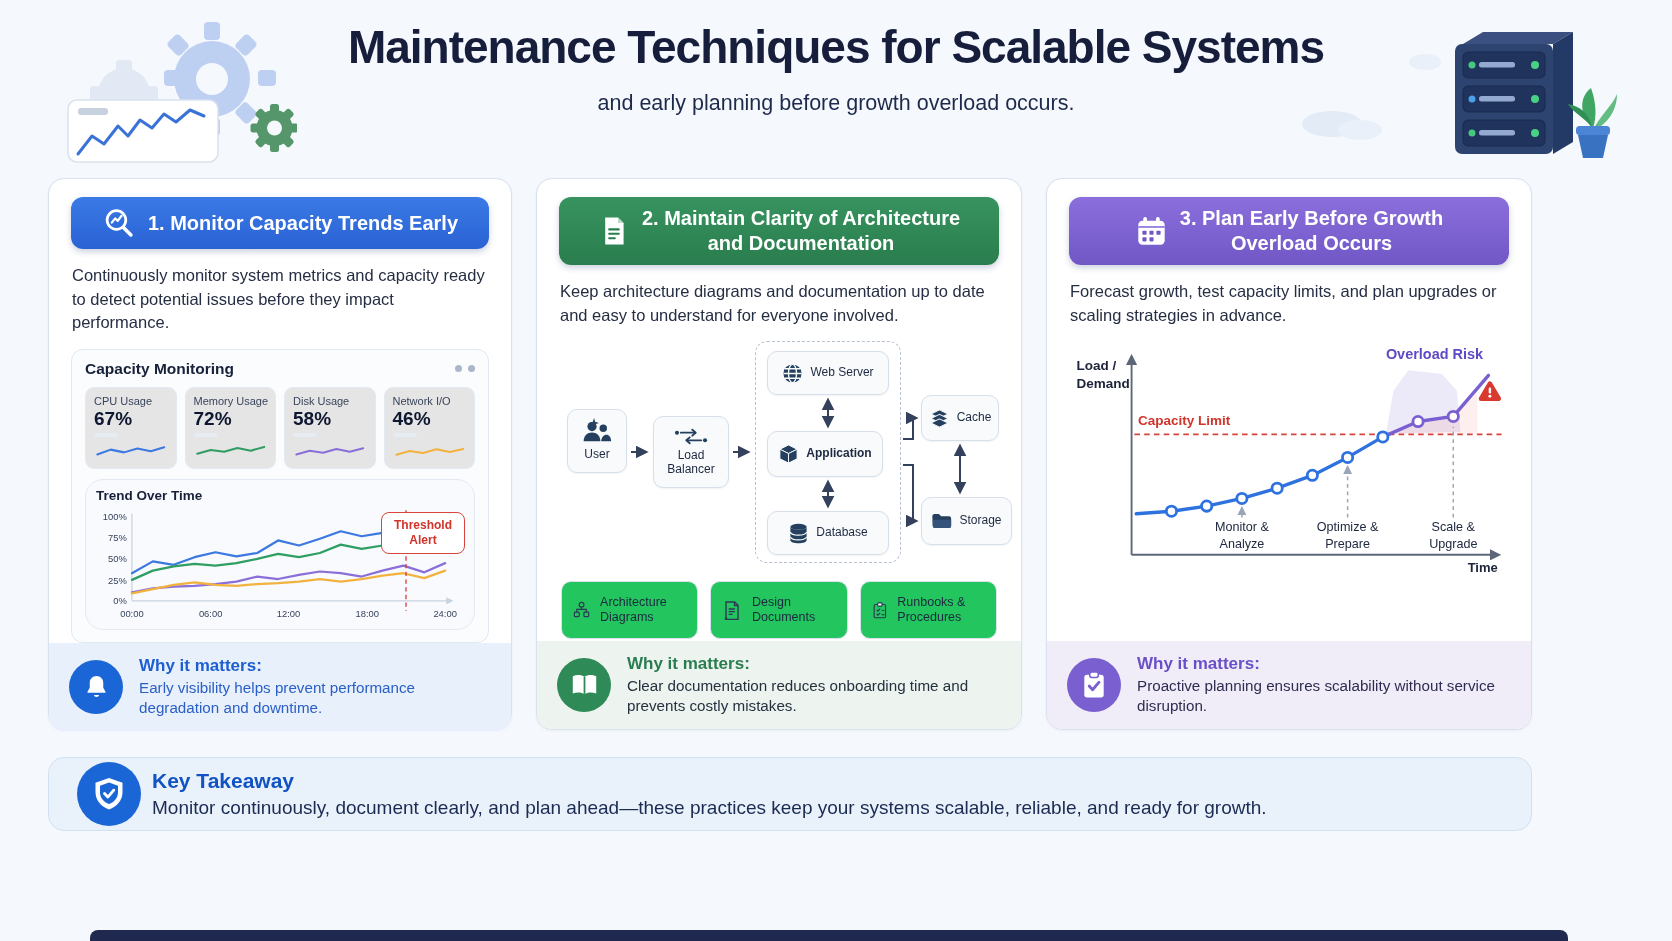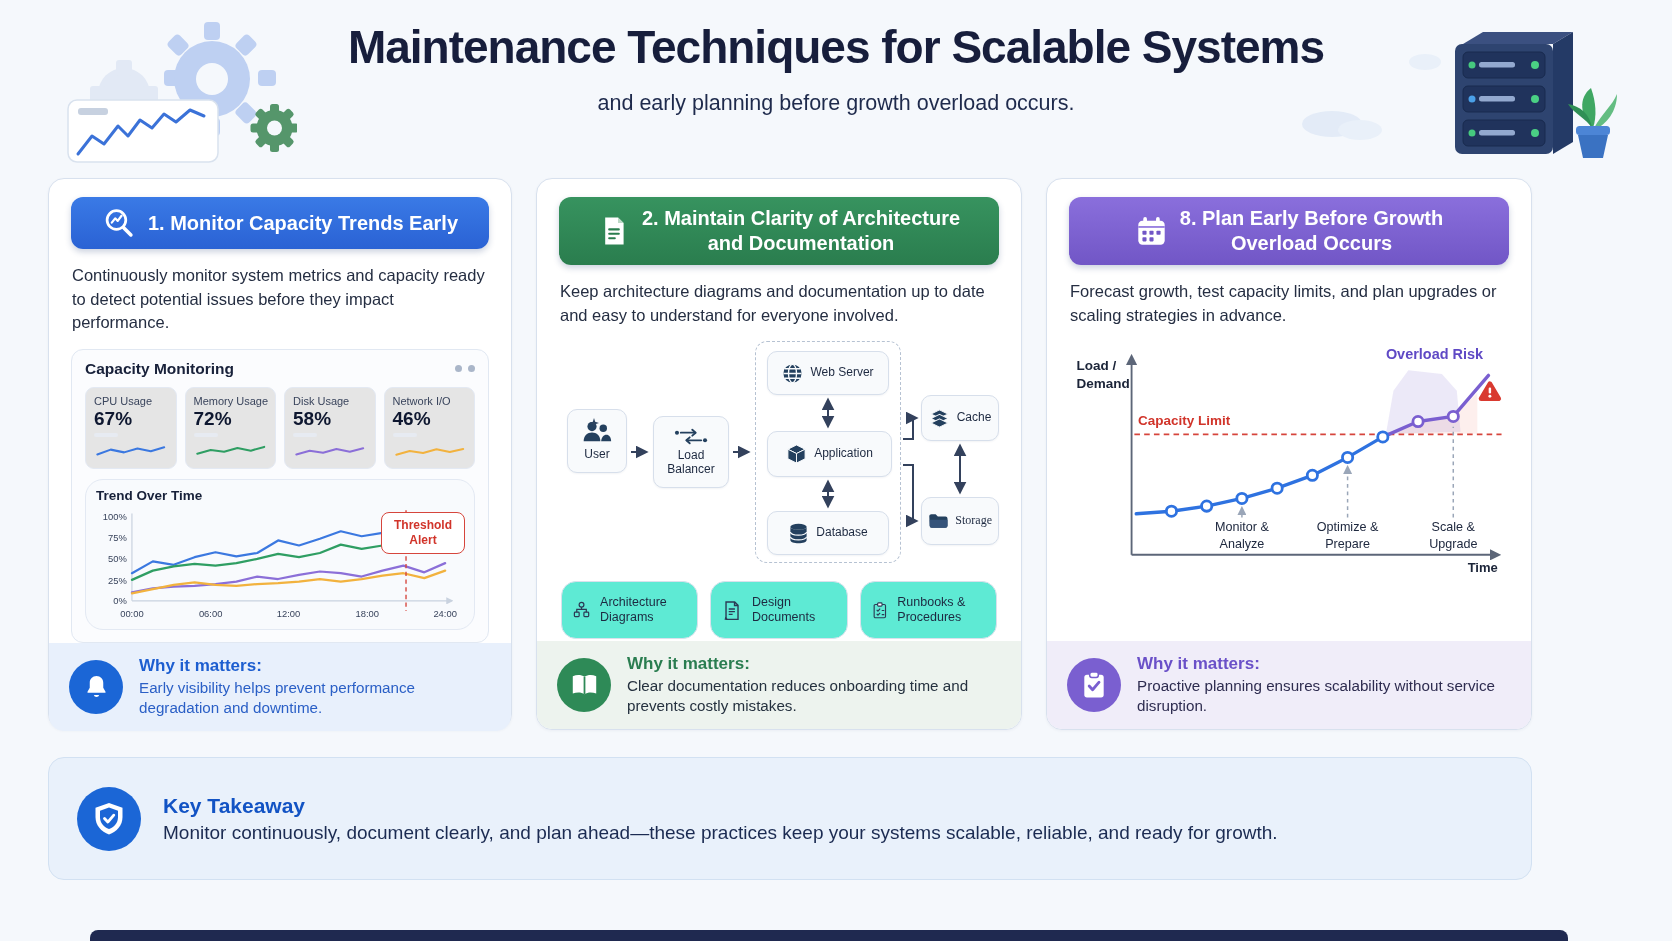--- a/index.html
+++ b/index.html
@@ -76,38 +76,38 @@
   .dnode { position:absolute; background:#f8fafc; border:1.4px solid #d7dfeb; border-radius:10px;
            box-shadow:0 1px 2px rgba(30,50,90,.06); display:flex; align-items:center;
            justify-content:center; color:#1d2940; }
   .dnode.col { flex-direction:column; gap:4px; }
   .dnode.row { flex-direction:row; gap:7px; padding:0 6px; }
   .dlabel { font-size:12px; line-height:1.15; text-align:center; }
   .dashed-box { position:absolute; left:194px; top:2px; width:146px; height:222px;
                 border:1.6px dashed #b6c2d2; border-radius:12px; }
   .sparkle { position:absolute; top:8px; left:21px; }
   .chips { display:flex; gap:12px; margin:14px 24px 0; }
-  .chip { flex:1; height:58px; background:#5eead4; border:1.4px solid #d9e1ec; border-radius:15px;
+  .chip { flex:1; height:58px; background:#22c55e; border:1.4px solid #d9e1ec; border-radius:10px;
           display:flex; align-items:center; gap:9px; padding:0 10px; font-size:12.5px;
           color:#1d2940; line-height:1.2; }
 
   
   .gchart { margin:6px 24px 0; }
   .growth-svg { width:438px; display:block; }
   .gyl { font-size:14.5px; font-weight:bold; fill:#1b2438; }
   .gcap { font-size:14.5px; font-weight:bold; fill:#d1342a; }
   .gover { font-size:15.5px; font-weight:bold; fill:#5f49c5; text-anchor:middle; }
   .gstage { font-size:13.5px; fill:#202a40; text-anchor:middle; }
   .gtime { font-size:14px; font-weight:bold; fill:#1b2438; }
   .gaxis { stroke:#5c6678; stroke-width:2; }
 
   
-  .takeaway { position:absolute; left:48px; top:757px; width:1484px; height:123px;
+  .takeaway { position:absolute; left:48px; top:757px; width:1484px; height:74px;
               background:#e9f1fb; border:1.5px solid #d2e1f2; border-radius:16px;
-              display:flex; align-items:center; gap:22px; padding:0 28px; }
+              display:flex; align-items:center; gap:11px; padding:0 28px; }
   .tk-icon { width:64px; height:64px; border-radius:50%; background:#1b66d6; flex:none;
              display:flex; align-items:center; justify-content:center; }
   .tk-title { font-size:21px; font-weight:bold; color:#1253c4; }
   .tk-text { font-size:19px; color:#1b2b52; margin-top:4px; }
   .bottom-bar { position:absolute; left:90px; top:930px; width:1478px; height:11px;
                 background:#1f2950; border-radius:8px 8px 0 0; }
 </style>
 </head>
 <body>
 
@@ -363,21 +363,21 @@
         <svg width="21" height="21" viewBox="0 0 22 22">
           <circle cx="11" cy="11" r="9.5" fill="#24405e"></circle>
           <g stroke="#f8fafc" stroke-width="1.4" fill="none">
               <ellipse cx="11" cy="11" rx="4.2" ry="9.5"></ellipse>
               <path d="M1.5 11h19M3 6h16M3 16h16"></path>
             </g>
         </svg>
         <div class="dlabel">Web Server</div>
       </div>
 
-      <div class="dnode row" style="left:206px;top:92px;width:125px;height:46px;">
+      <div class="dnode row" style="left:206px;top:92px;width:116px;height:46px;font-weight:bold;">
         <svg width="21" height="21" viewBox="0 0 22 22">
           <g fill="#24405e" stroke="#f8fafc" stroke-width="1" stroke-linejoin="round">
             <path d="M11 1l9 4.5L11 10 2 5.5z"></path>
               <path d="M2 5.5L11 10v10l-9-4.5z"></path>
               <path d="M20 5.5L11 10v10l9-4.5z"></path>
           </g>
         </svg>
         <div class="dlabel">Application</div>
       </div>
 
@@ -398,21 +398,21 @@
         <svg width="21" height="19" viewBox="0 0 24 22">
           <g fill="#24405e" stroke="#f8fafc" stroke-width="1.2" stroke-linejoin="round">
             <path d="M12 1l10 4.8L12 10.6 2 5.8z"></path>
               <path d="M12 6.2l10 4.8L12 15.8 2 11z"></path>
               <path d="M12 11.4l10 4.8L12 21 2 16.2z"></path>
           </g>
         </svg>
         <div class="dlabel">Cache</div>
       </div>
 
-      <div class="dnode row" style="left:360px;top:158px;width:78px;height:48px;font-family:Liberation Serif, serif;">
+      <div class="dnode row" style="left:360px;top:158px;width:91px;height:48px;">
         <svg width="21" height="18" viewBox="0 0 24 20">
           <path d="M1.5 4.5C1.5 3.1 2.6 2 4 2h5l2.6 2.6h9A2.4 2.4 0 0123 7v8.5a2.5 2.5 0 01-2.5 2.5h-16A2.5 2.5 0 012 15.5z" fill="#24405e"></path>
           <path d="M2 8.5h21v7a2.5 2.5 0 01-2.5 2.5h-16A2.5 2.5 0 012 15.5z" fill="#35537a"></path>
         </svg>
         <div class="dlabel">Storage</div>
       </div>
     </div>
 
     <div class="chips">
       <div class="chip">
@@ -473,21 +473,21 @@
         <path d="M4 14.5h32" stroke="#8a6fdc" stroke-width="2"></path>
         <g fill="#7156c6">
           <rect x="9" y="19" width="5" height="5" rx="1"></rect>
             <rect x="17.5" y="19" width="5" height="5" rx="1"></rect>
             <rect x="26" y="19" width="5" height="5" rx="1"></rect>
           <rect x="9" y="27" width="5" height="5" rx="1"></rect>
             <rect x="17.5" y="27" width="5" height="5" rx="1"></rect>
         </g>
       </svg>
       <div class="pill-lines">
-        <span>8. Plan Early Before Growth</span>
+        <span>3. Plan Early Before Growth</span>
         <span>Overload Occurs</span>
       </div>
     </div>
     <div class="desc">Forecast growth, test capacity limits, and plan upgrades or scaling strategies in advance.</div>
 
     <div class="gchart">
       <svg class="growth-svg" viewBox="0 0 470 260">
         <defs>
           <marker id="gaxis-arrow" viewBox="0 0 10 10" refX="7" refY="5" markerWidth="6" markerHeight="6" orient="auto">
               <path d="M0 0L10 5L0 10z" fill="#5c6678"></path>

